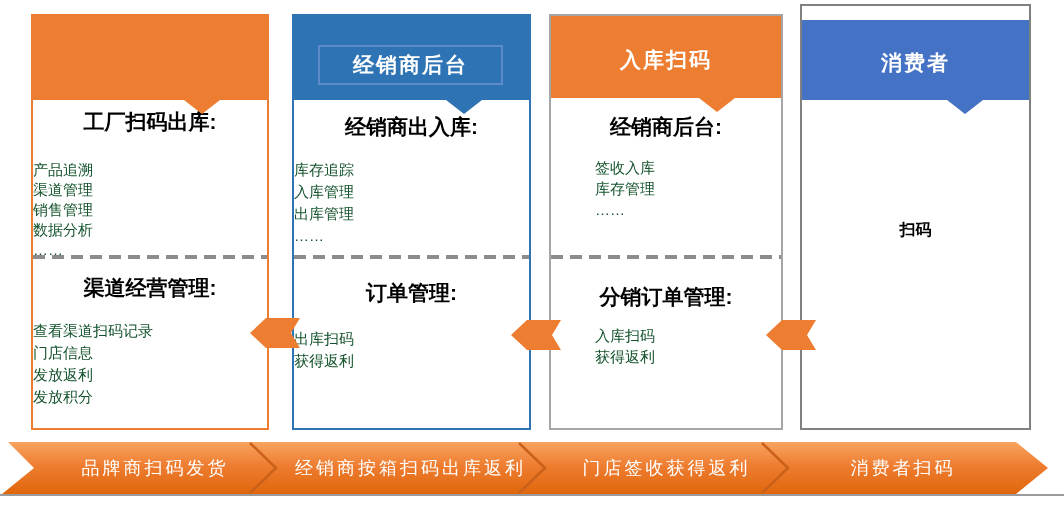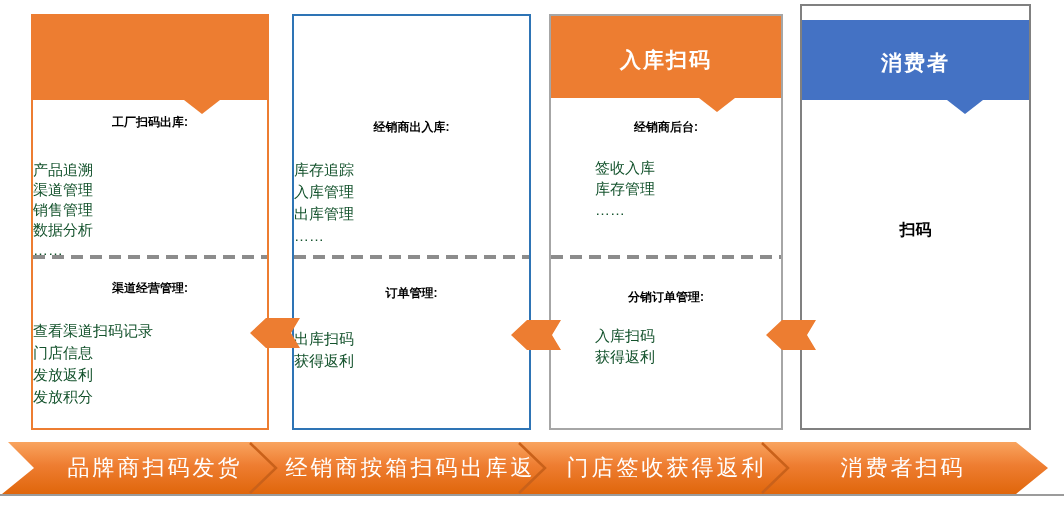--- a/index.html
+++ b/index.html
@@ -23,21 +23,21 @@
   .notch{position:absolute;top:100%;left:calc(72% - 18px);width:0;height:0;
          border-left:18px solid transparent;border-right:18px solid transparent;}
   .c1-head .notch,.c3-head .notch{border-top:14px solid #ED7D31;}
   .c2-head .notch{border-top:14px solid #2E74B5;}
   .c4-head .notch{border-top:14px solid #4472C4;}
   .h2-inner{position:absolute;left:26px;top:31px;width:calc(100% - 58px);height:36px;
             border:2px solid #5D8BC9;display:flex;align-items:center;justify-content:center;}
 
   
   .sec-title{position:absolute;left:0;width:100%;text-align:center;font-weight:bold;
-             font-size:12px;color:#000;line-height:20px;}
+             font-size:21px;color:#000;line-height:20px;}
   .items{position:absolute;left:0;width:100%;text-align:left;font-size:15px;color:#14532d;}
   .c1 .items{line-height:20px;}
   .c2 .items,.c4 .items{line-height:22px;}
   .c3 .items{line-height:21px;padding-left:44px;}
   .t-top-1{top:96px;} .items-top-1{top:144px;}
   .t-bot-1{top:262px;} .items-bot-1{top:304px;line-height:22px !important;}
   .t-top-2{top:101px;} .items-top-2{top:143px;}
   .t-bot-2{top:267px;} .items-bot-2{top:312px;}
   .t-top-3{top:101px;} .items-top-3{top:141px;}
   .t-bot-3{top:271px;} .items-bot-3{top:309px;}
@@ -52,21 +52,21 @@
               clip-path:polygon(32% 0,0 50%,32% 100%,100% 100%,82% 50%,100% 0);}
   .fa-1{left:250px;top:318px;}
   .fa-2{left:511px;top:320px;}
   .fa-3{left:766px;top:320px;}
 
   
   .baseline{position:absolute;left:0;top:494px;width:1064px;height:2px;background:#9B9B9B;z-index:1;}
   .banner{position:absolute;left:0;top:442px;width:1052px;height:52px;z-index:2;}
   .banner svg{position:absolute;left:0;top:0;}
   .seg-label{position:absolute;top:0;height:52px;line-height:52px;text-align:center;
-             color:#fff;font-size:22px;letter-spacing:3px;}
+             color:#fff;font-size:18px;letter-spacing:3px;}
   .sl-1{left:34px;width:242px;}
   .sl-2{left:276px;width:269px;}
   .sl-3{left:545px;width:243px;}
   .sl-4{left:788px;width:230px;}
 </style>
 </head>
 <body>
 
 <div class="stage">
 
@@ -99,20 +99,26 @@
       <div>入库管理</div>
       <div>出库管理</div>
       <div>……</div>
     </div>
     <div class="divider"></div>
     <div class="sec-title t-bot-2">订单管理:</div>
     <div class="items items-bot-2">
       <div>出库扫码</div>
       <div>获得返利</div>
     </div>
+  </div>
+  <div class="head c2-head">
+    <span class="h2-inner">
+      <span>经销商后台</span>
+    </span>
+    <span class="notch"></span>
   </div>
 
   <div class="box c3-box c3">
     <div class="sec-title t-top-3">经销商后台:</div>
     <div class="items items-top-3">
       <div>签收入库</div>
       <div>库存管理</div>
       <div>……</div>
     </div>
     <div class="divider"></div>

